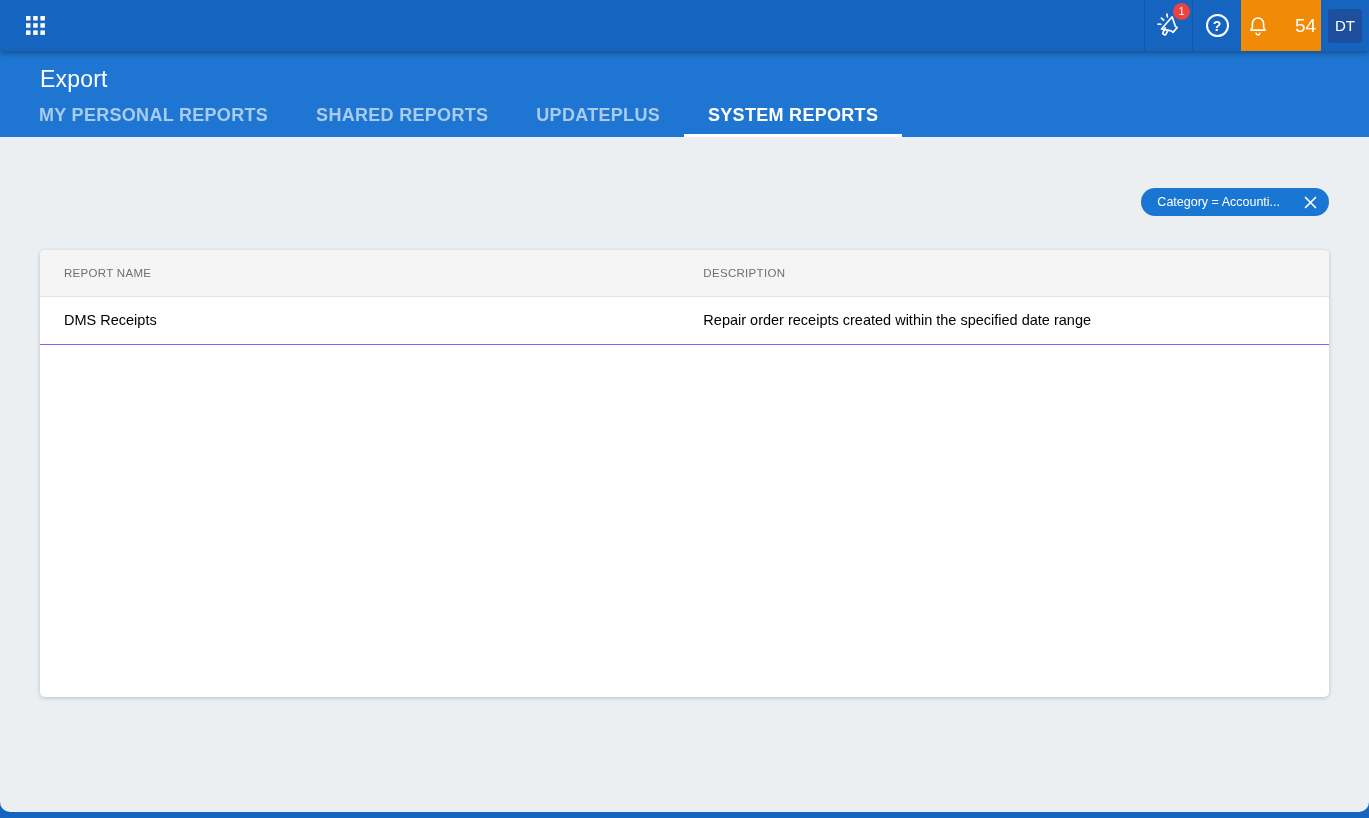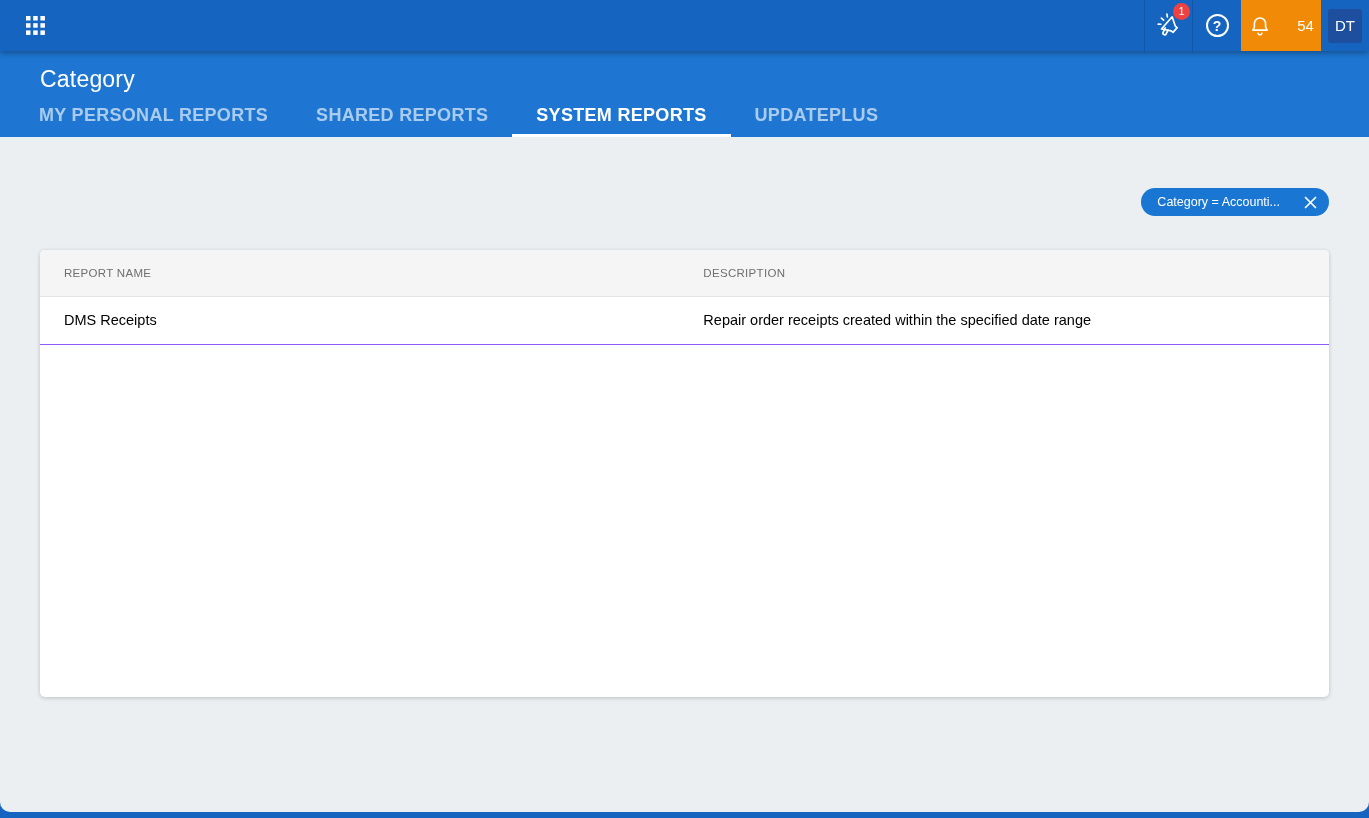--- a/index.html
+++ b/index.html
@@ -34,21 +34,21 @@
     border-radius:9px; background:#F04141; color:#fff;
     font-size:11px; line-height:17px; text-align:center;
   }
   .help-circle {
     width:23px; height:23px; border:2px solid #fff; border-radius:50%;
     color:#fff; font-size:14px; font-weight:700;
     display:flex; align-items:center; justify-content:center;
   }
   .bell-btn {
     width:80px; height:100%; border:none; cursor:pointer;
-    background:#F18A06; color:#fff; font-size:15px;
+    background:#F18A06; color:#fff; font-size:19px;
     display:flex; align-items:center; justify-content:center; gap:25px;
     font-family:inherit;
   }
   .avatar {
     align-self:center; margin:0 7px; width:34px; height:34px;
     background:#1D4F9E; border:none; border-radius:3px; cursor:pointer;
     color:#fff; font-size:15px; font-family:inherit;
     display:flex; align-items:center; justify-content:center;
   }
   .megaphone-wrap { transform:rotate(8deg); }
@@ -148,26 +148,26 @@
           <path d="M10.1 19.4 a1.95 1.95 0 0 0 3.8 0"></path>
         </svg>
         <span>54</span>
       </button>
 
       <button class="avatar">DT</button>
     </div>
   </header>
 
   <div class="header">
-    <h1>Category</h1>
+    <h1>Export</h1>
     <nav class="tabs">
       <div class="tab">MY PERSONAL REPORTS</div>
       <div class="tab">SHARED REPORTS</div>
+      <div class="tab">UPDATEPLUS</div>
       <div class="tab active">SYSTEM REPORTS</div>
-      <div class="tab">UPDATEPLUS</div>
     </nav>
   </div>
 
   <main class="content">
 
     <div class="chip-row">
       <div class="chip">
         <span>Category = Accounti...</span>
         <span class="chip-x">
           <svg width="15" height="15" viewBox="0 0 15 15" stroke="#ffffff" stroke-width="1.7" stroke-linecap="round">

